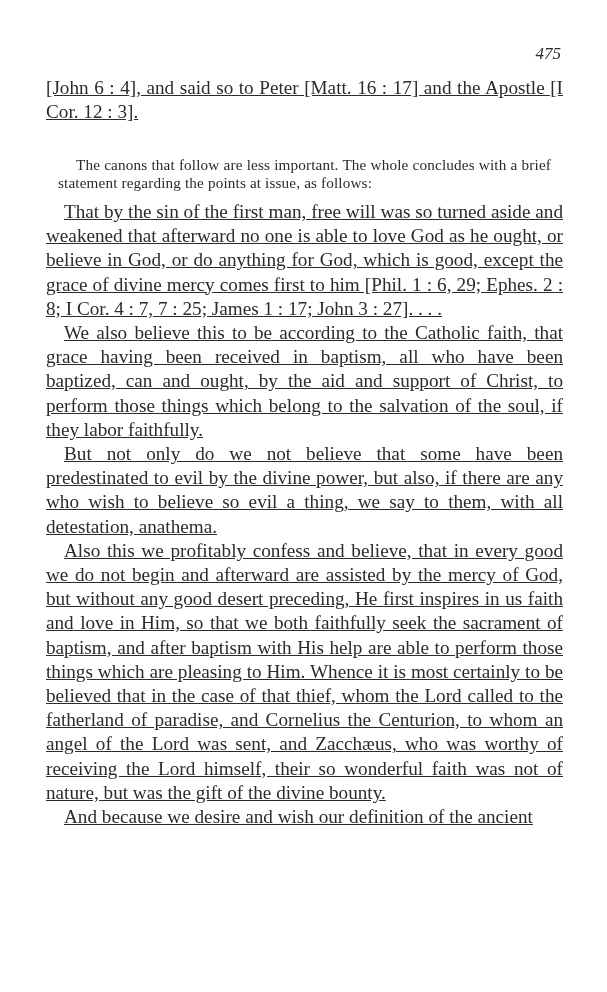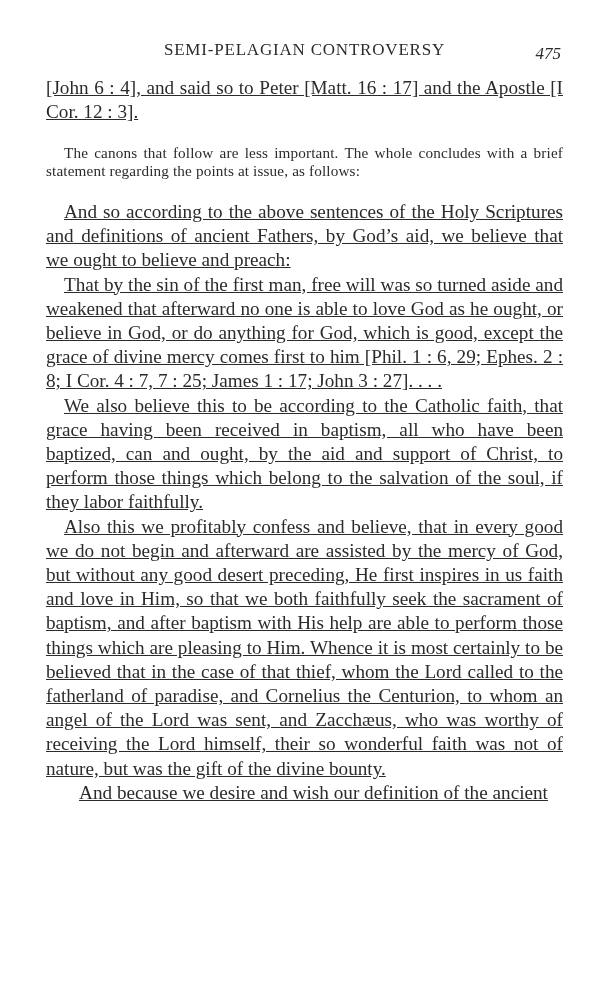--- a/index.html
+++ b/index.html
@@ -4,42 +4,41 @@
   <style>
     html, body { margin: 0; padding: 0; background: #ffffff; }
     body { width: 607px; height: 992px; position: relative; overflow: hidden; color: #2b2b2b; font-family: "Liberation Serif", "DejaVu Serif", serif; }
     .page { position: absolute; left: 46px; top: 0; width: 517px; }
     .running-head { position: absolute; top: 38px; left: 0; width: 517px; height: 24px; }
     .running-title { position: absolute; left: 0; right: 0; text-align: center; font-size: 17px; letter-spacing: 0.8px; top: 2px; }
     .page-number { position: absolute; right: 2px; top: 6px; font-size: 17px; font-style: italic; }
     .body-text { font-size: 19.2px; line-height: 24.2px; text-align: justify; text-decoration: underline; }
     .cont { position: absolute; top: 76px; left: 0; width: 517px; }
     .note { position: absolute; top: 144px; left: 0; width: 517px; font-size: 15.2px; line-height: 17.5px; text-align: justify; letter-spacing: 0.15px; }
-    .note p { margin: 0; text-indent: 18px; }
+    .note p { margin: 12px; text-indent: 18px; }
     .main { position: absolute; top: 200px; left: 0; width: 517px; }
     .main p { margin: 0; text-indent: 18px; }
     .cont p { margin: 0; }
   </style>
 </head>
 <body>
 
 <div class="page">
   <div class="running-head">
-    <div class="running-title">SEMI-PELAGIAN CONTROVERSY</div>
     <div class="page-number">475</div>
   </div>
 
   <div class="cont body-text">
     <p>[John 6 : 4], and said so to Peter [Matt. 16 : 17] and the Apostle [I Cor. 12 : 3].</p>
   </div>
 
   <div class="note">
     <p>The canons that follow are less important. The whole concludes with a brief statement regarding the points at issue, as follows:</p>
   </div>
 
   <div class="main body-text">
-    <p>And so according to the above sentences of the Holy Scriptures and definitions of ancient Fathers, by God’s aid, we believe that we ought to believe and preach:</p>
     <p>That by the sin of the first man, free will was so turned aside and weakened that afterward no one is able to love God as he ought, or believe in God, or do anything for God, which is good, except the grace of divine mercy comes first to him [Phil. 1 : 6, 29; Ephes. 2 : 8; I Cor. 4 : 7, 7 : 25; James 1 : 17; John 3 : 27]. . . .</p>
     <p>We also believe this to be according to the Catholic faith, that grace having been received in baptism, all who have been baptized, can and ought, by the aid and support of Christ, to perform those things which belong to the salvation of the soul, if they labor faithfully.</p>
+    <p>But not only do we not believe that some have been predestinated to evil by the divine power, but also, if there are any who wish to believe so evil a thing, we say to them, with all detestation, anathema.</p>
     <p>Also this we profitably confess and believe, that in every good we do not begin and afterward are assisted by the mercy of God, but without any good desert preceding, He first inspires in us faith and love in Him, so that we both faithfully seek the sacrament of baptism, and after baptism with His help are able to perform those things which are pleasing to Him. Whence it is most certainly to be believed that in the case of that thief, whom the Lord called to the fatherland of paradise, and Cornelius the Centurion, to whom an angel of the Lord was sent, and Zacchæus, who was worthy of receiving the Lord himself, their so wonderful faith was not of nature, but was the gift of the divine bounty.</p>
-    <p style="text-align:center;">And because we desire and wish our definition of the ancient</p>
+    <p style="text-align:left;">And because we desire and wish our definition of the ancient</p>
   </div>
 </div>
 
 </body></html>

